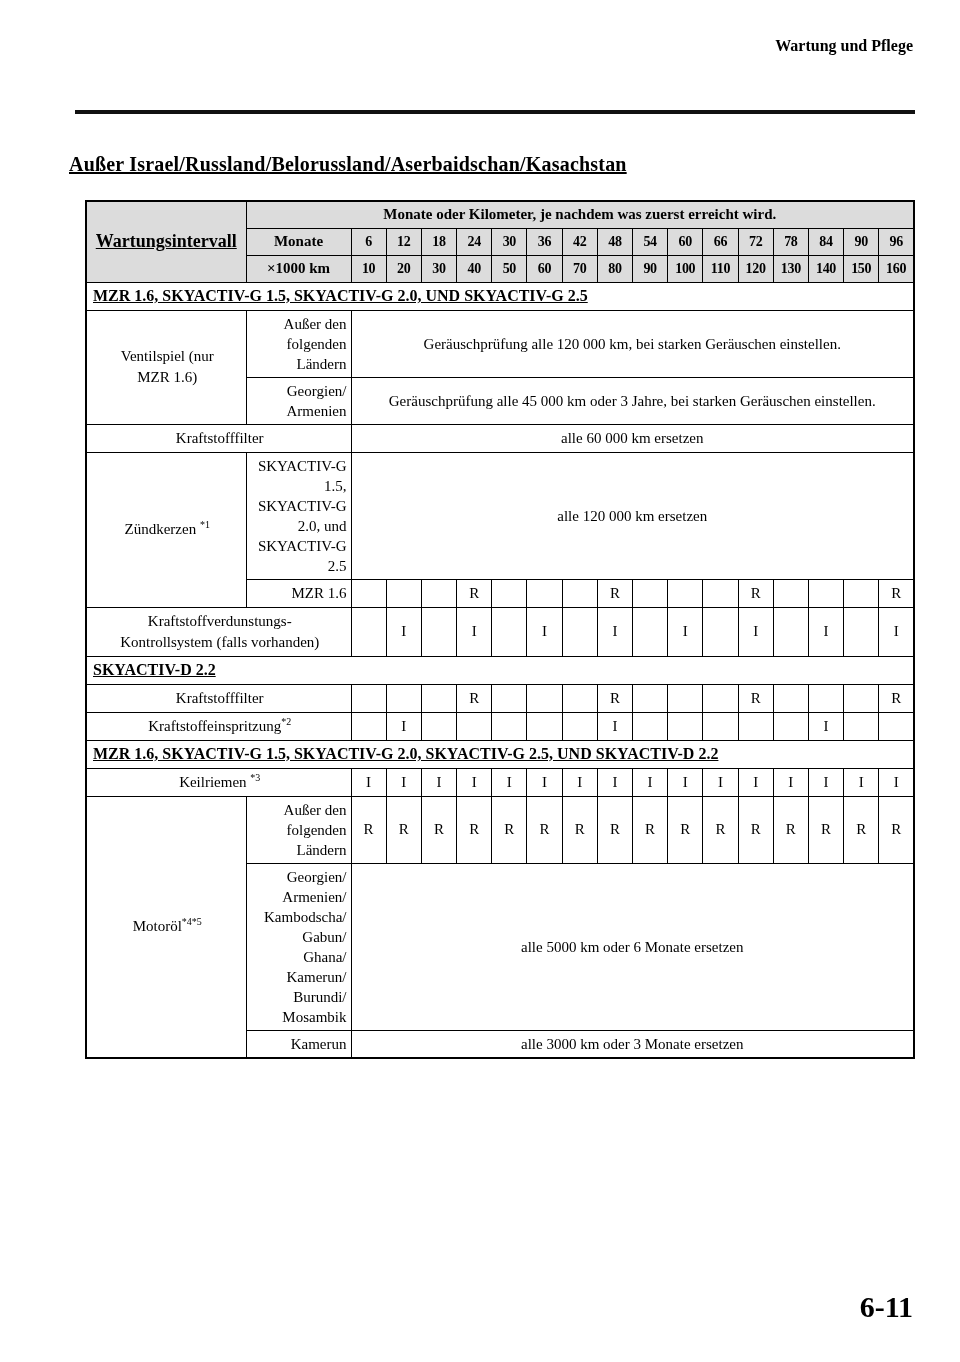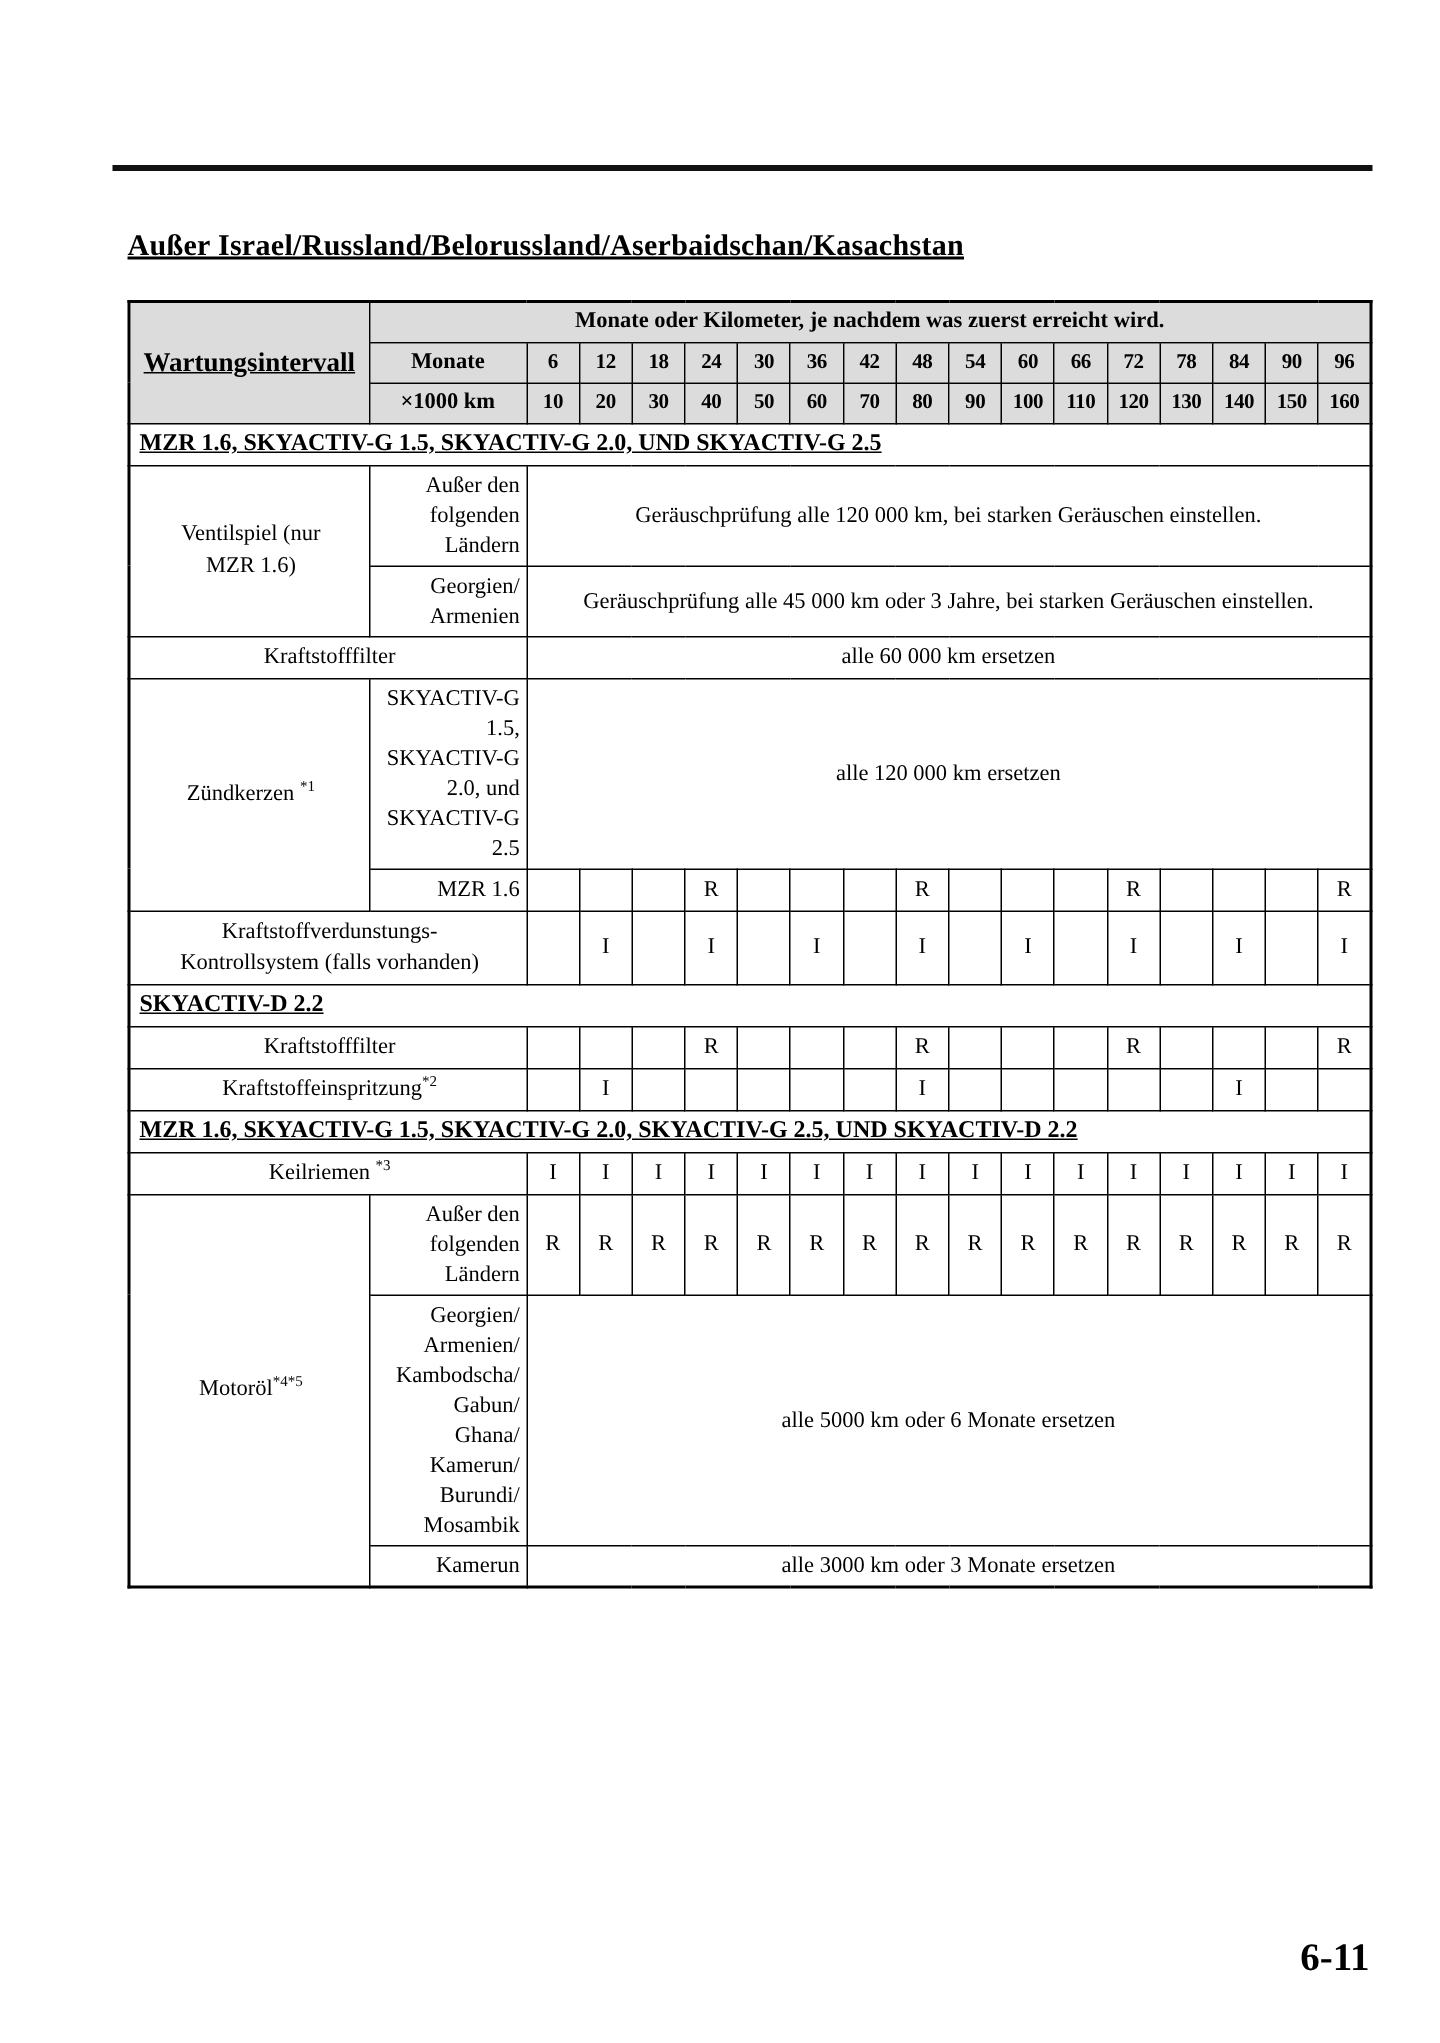--- a/index.html
+++ b/index.html
@@ -6,21 +6,21 @@
   html,body { background:#ffffff; }
   .page {
     position:relative; width:960px; height:1362px; background:#fff;
     font-family:"Liberation Serif", serif; color:#000; overflow:hidden;
   }
   .top-header { position:absolute; top:36px; right:47px; text-align:right; }
   .crumb { font-size:16px; font-weight:bold; line-height:1.2; }
   .heading { font-size:30px; font-weight:bold; line-height:1.1; margin-top:1px; }
   .rule { position:absolute; top:110px; left:75px; width:840px; height:4px; background:var(--rule-color,#111); }
   .title {
-    position:absolute; top:153px; left:85px; font-size:20px; font-weight:bold;
+    position:absolute; top:153px; left:69px; font-size:20px; font-weight:bold;
     text-decoration:underline; letter-spacing:0.2px;
   }
   table.maint {
     position:absolute; top:200px; left:85px; width:830px;
     border-collapse:collapse; table-layout:fixed; border:2px solid #000;
   }
   .maint col.c-label { width:160px; }
   .maint col.c-sub { width:105px; }
   .maint th, .maint td {
     border:1px solid #000; font-size:15px; vertical-align:middle;
@@ -31,33 +31,34 @@
     height:27px; padding:2px 1px;
   }
   .maint th.corner { font-size:18px;text-decoration:underline; }
   .maint th.num { font-size:14px; letter-spacing:-0.3px; }
   .maint td.section { font-weight:bold; text-align:left; height:28px; padding-left:6px; font-size:16px;text-decoration:underline; }
   .maint td.label { text-align:center; white-space:pre-line; line-height:21px; padding-left:6px; height:28px; }
   .maint td.sublabel { text-align:right; white-space:pre-line; line-height:20px; padding-left:5px; }
   .maint td.value { text-align:center; line-height:20px; }
   .maint td.mark { text-align:center; height:28px; padding:0; }
   sup { font-size:10px; line-height:0; }
-  .pagenum { position:absolute; top:1290px; right:47px; font-size:26px; font-weight:bold; }
+  .pagenum { position:absolute; top:1290px; right:47px; font-size:30px; font-weight:bold; }
   .watermark {
     position:absolute; top:1326px; right:16px; font-size:25px;
     color:var(--watermark-color,#9b9b9b); font-family:"DejaVu Sans", sans-serif;
     letter-spacing:0.5px;
   }
 </style>
 </head>
 <body>
 
 <div class="page">
 
   <div class="top-header">
+    <div class="crumb">Wartung und Pflege</div>
   </div>
 
   <div class="rule"></div>
 
   <div class="title">Außer Israel/Russland/Belorussland/Aserbaidschan/Kasachstan</div>
 
   <table class="maint">
     <colgroup>
       <col class="c-label">
         <col class="c-sub">

